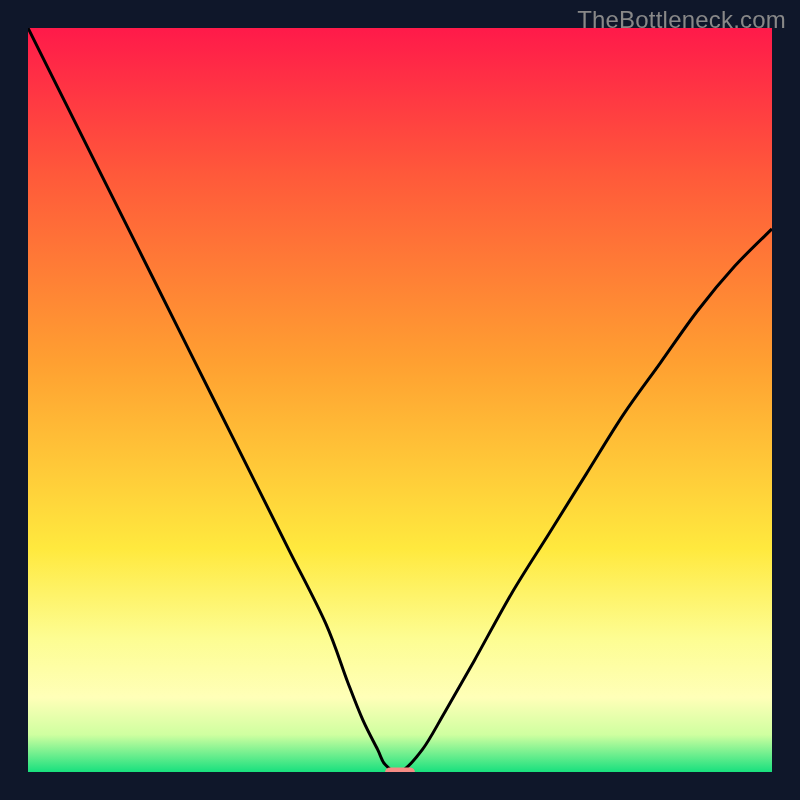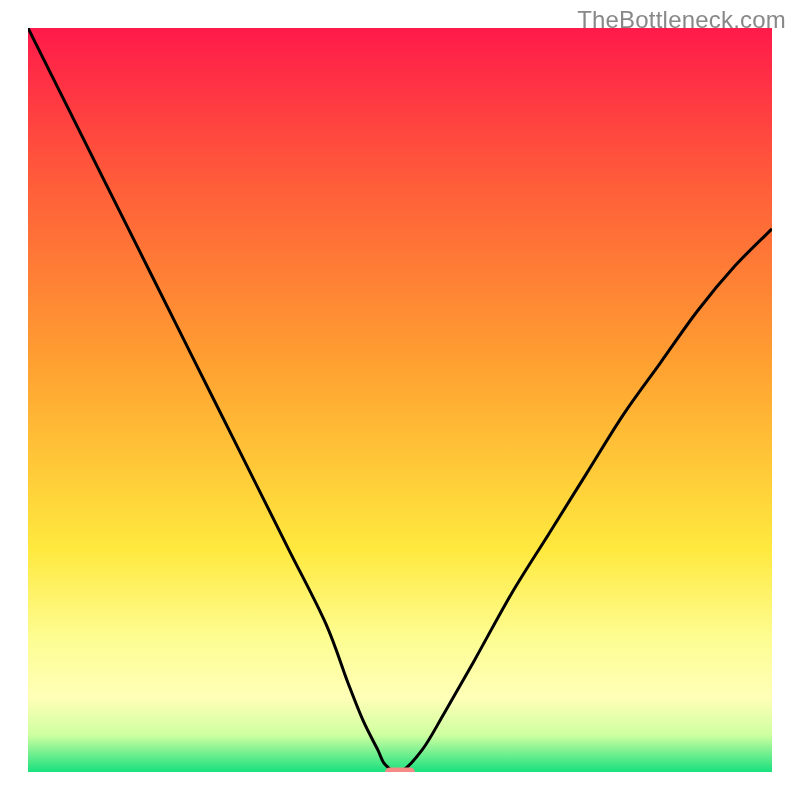--- a/index.html
+++ b/index.html
@@ -8,21 +8,21 @@
     width: 800px;
     height: 800px;
     overflow: hidden;
     background: #000;
     font-family: Arial, Helvetica, sans-serif;
   }
   .frame {
     position: relative;
     width: 800px;
     height: 800px;
-    background: #ffffff;
+    background: #0f172a;
   }
   .watermark {
     position: absolute;
     top: 6px;
     right: 14px;
     color: #888;
     font-size: 24px;
     font-weight: 500;
     letter-spacing: 0.2px;
   }

